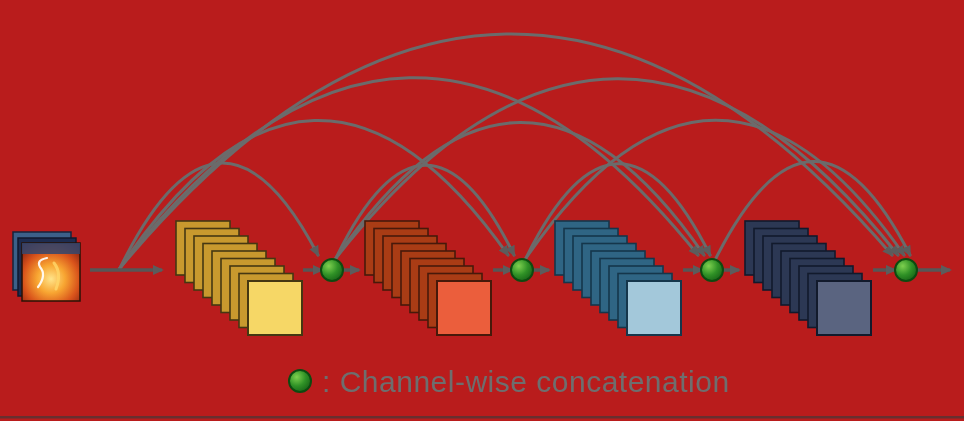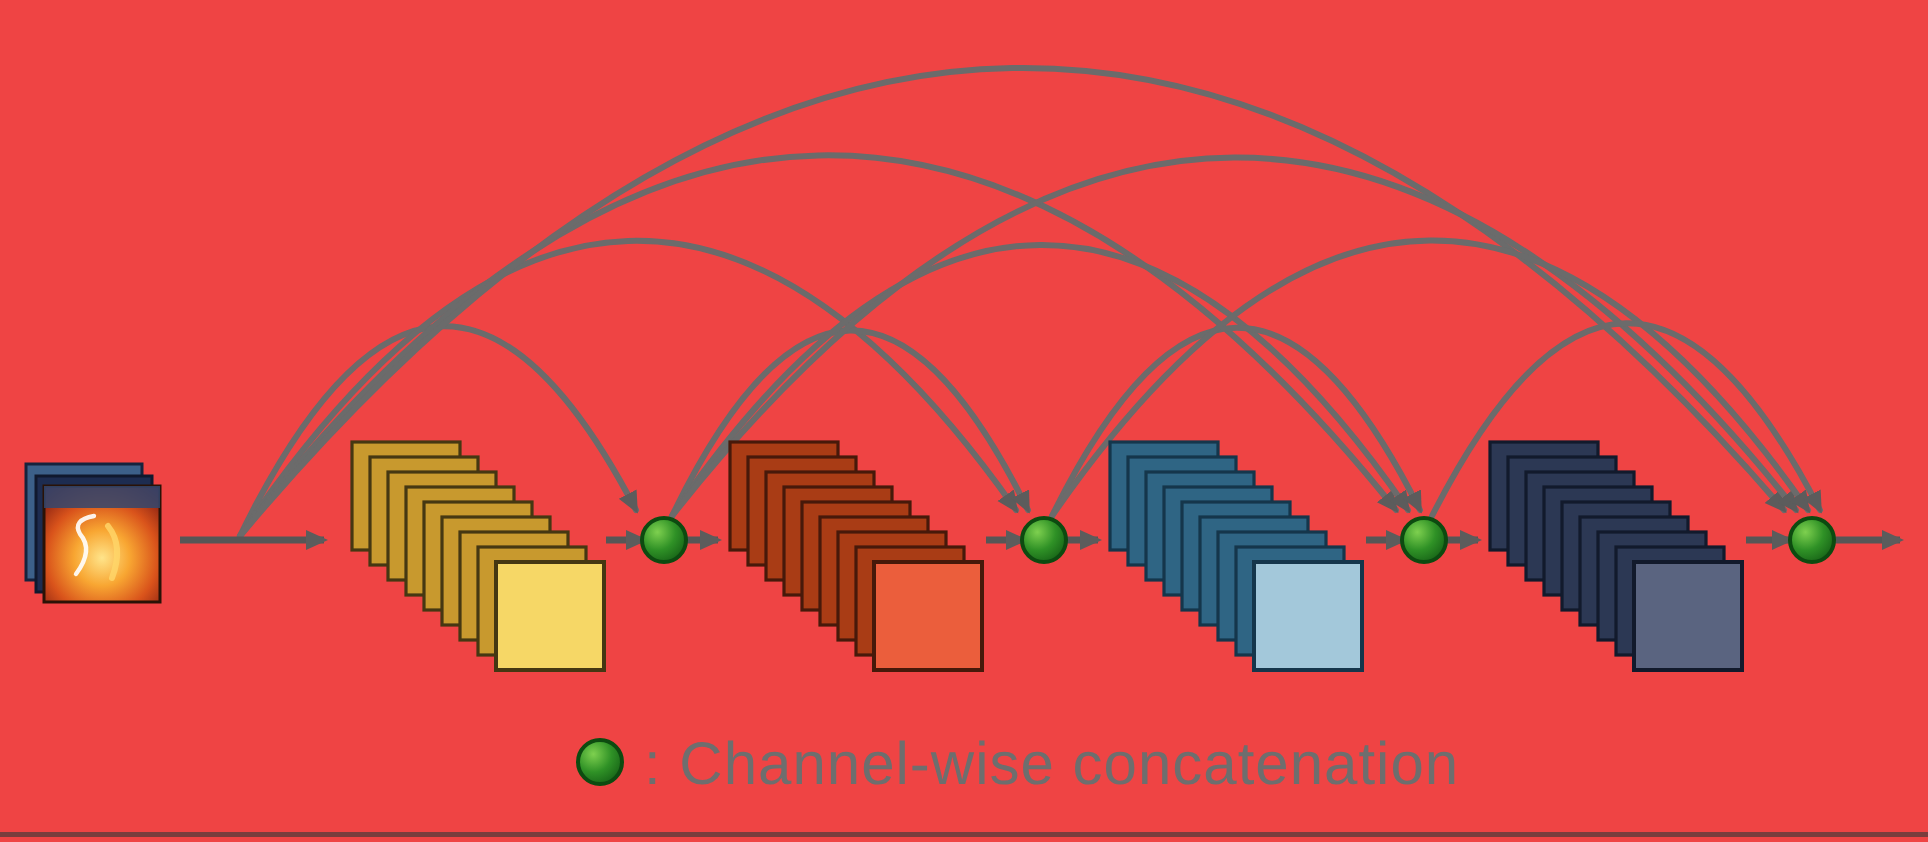--- a/index.html
+++ b/index.html
@@ -1,20 +1,20 @@
 <!DOCTYPE html>
 <html><head>
 <meta charset="utf-8">
 <style>
   html, body { margin: 0; padding: 0; background: #ffffff; }
   .stage {
     position: relative;
     width: 964px;
     height: 421px;
-    background: #ef4444;
+    background: #b91c1c;
     overflow: hidden;
     font-family: "Liberation Sans", sans-serif;
   }
   svg { display: block; }
   .legend-text {
     font-family: "Liberation Sans", sans-serif;
     font-size: 30px;
     font-weight: 300;
     fill: #6e6e6e;
     letter-spacing: 0.5px;

